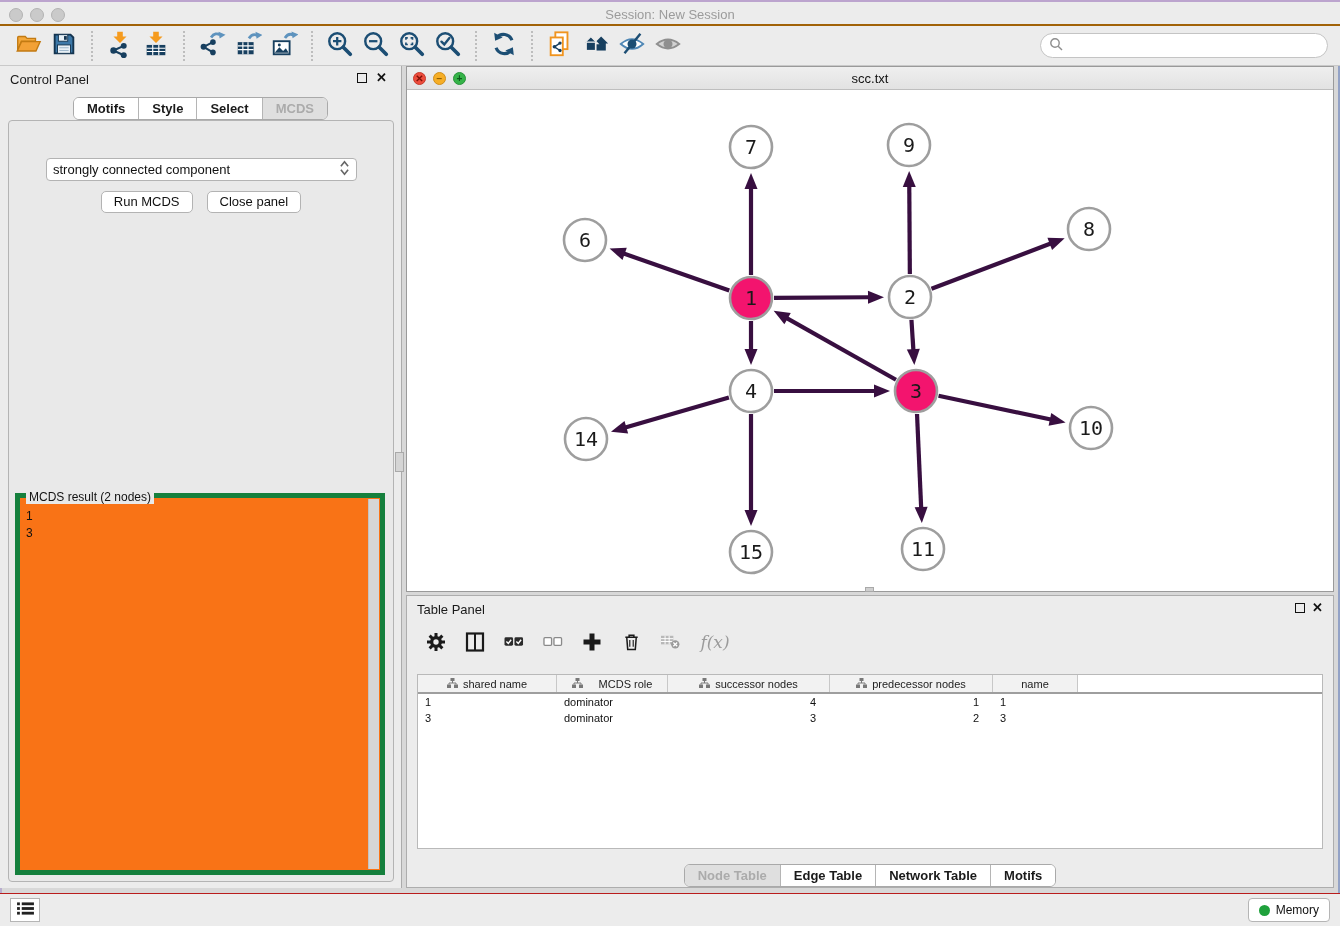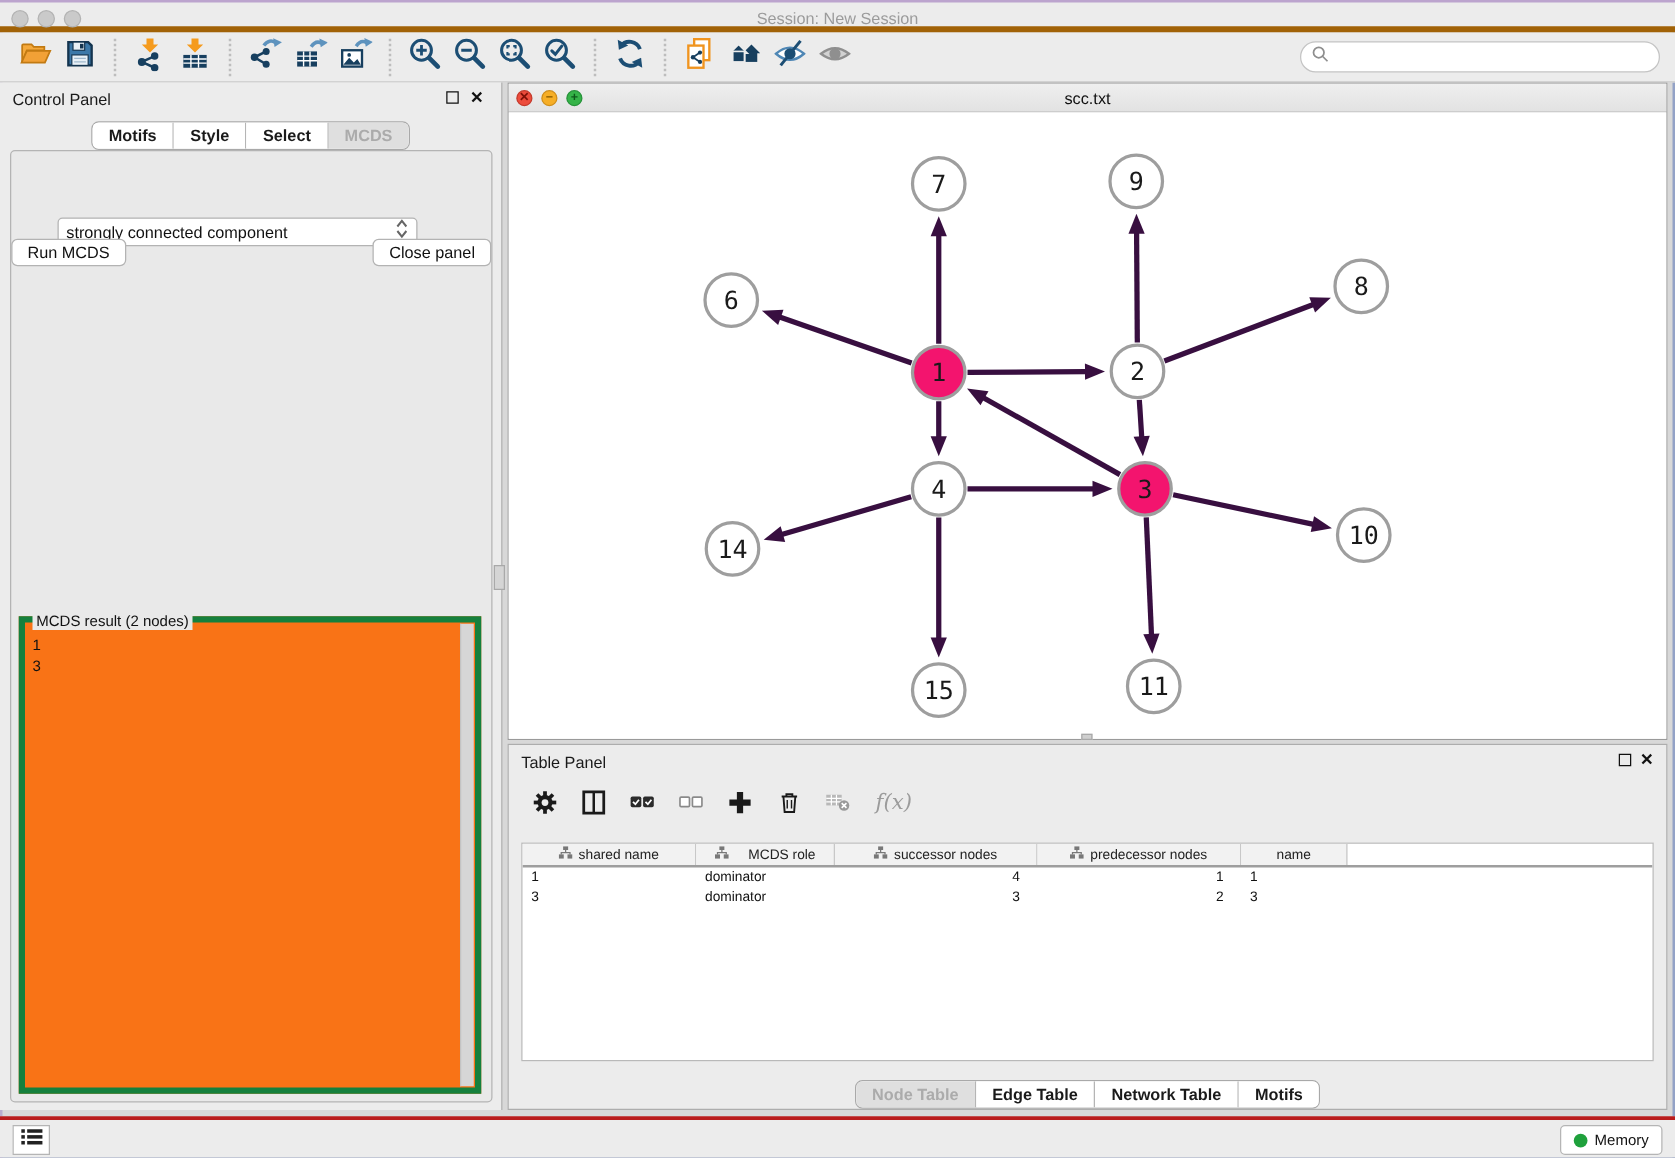--- a/index.html
+++ b/index.html
@@ -2,21 +2,21 @@
 <html><head>
 <meta charset="utf-8">
 <style>
   * { margin:0; padding:0; box-sizing:border-box; }
   html,body { width:1340px; height:926px; overflow:hidden; }
   body { font-family:"Liberation Sans", sans-serif; background:#D8D8D8; position:relative;
          box-shadow: inset 0 2px 0 #BCA4CE, inset 2px 0 0 #B9AECF, inset -2px 0 0 #93A2C6, inset 0 -2px 0 #93A2C6; }
 
   
   .titlebar { position:absolute; left:0; top:0; width:1340px; height:26px; background:#ECECEC;
-              border-top:2px solid #BCA4CE; border-bottom:5px solid #a16207; }
+              border-top:2px solid #BCA4CE; border-bottom:2px solid #a16207; }
   .titlebar .tl-dot { position:absolute; top:6px; width:14px; height:14px; border-radius:50%;
               background:#CACACA; border:1px solid #B3B3B3; }
   .titlebar .title { position:absolute; left:0; right:0; top:5px; text-align:center;
               font-size:13px; color:#9B9B9B; }
 
   
   .toolbar { position:absolute; left:0; top:26px; width:1340px; height:40px; background:#ECECEC;
              border-bottom:1px solid #C9C9C9; display:flex; align-items:center; padding-left:10px; }
   .tb-btn { width:36px; height:34px; display:flex; align-items:center; justify-content:center; }
   .tb-btn svg { width:28px; height:28px; }
@@ -37,24 +37,24 @@
   .tabs-row { position:absolute; top:31px; left:0; width:100%; display:flex; justify-content:center; }
   .tab-group { display:flex; border:1px solid #A9A9A9; border-radius:6px; overflow:hidden; background:#FFF; }
   .tab { padding:3px 13px; font-size:13px; font-weight:600; color:#1A1A1A; background:#FFF;
          border-right:1px solid #B5B5B5; height:21px; line-height:15px; cursor:default; }
   .tab:last-child { border-right:none; }
   .tab.active { background:#DFDFDF; color:#ABABAB; }
 
   .cp-content { position:absolute; left:8px; top:54px; width:386px; height:762px; background:#E9E9E9;
          border:1px solid #B4B4B4; border-radius:4px; }
   .opt-label { position:absolute; top:17px; left:0; width:100%; text-align:center; font-size:13px; color:#111; }
-  .dropdown { position:absolute; top:37px; left:37px; width:288px; height:23px; background:#FFF;
-         border:1px solid #B3B3B3; border-radius:4px; display:flex; align-items:center; padding:0 6px;margin-top:16px; }
+  .dropdown { position:absolute; top:37px; left:37px; width:311px; height:23px; background:#FFF;
+         border:1px solid #B3B3B3; border-radius:4px; display:flex; align-items:center; padding:0 6px; }
   .dropdown .dd-value { flex:1; font-size:13px; color:#111; }
-  .btn-row { position:absolute; top:70px; left:0; width:100%; display:flex; justify-content:space-between; gap:14px; }
+  .btn-row { position:absolute; top:70px; left:0; width:100%; display:flex; justify-content:center; gap:14px; }
   .push-btn { font-size:13px; color:#111; background:#FFF; border:1px solid #B3B3B3; border-radius:5px;
          padding:3px 12px; height:22px; line-height:14px; }
 
   .result-group { position:absolute; left:6px; right:8px; top:372px; bottom:6px;
          border:5px solid #15803d; background:#f97316; }
   .result-legend { position:absolute; top:-8px; left:6px; background:#E9E9E9; padding:0 3px;
          font-size:12px; color:#111; }
   .result-lines { position:absolute; inset:2px 13px 2px 2px; padding:8px 4px 0 4px; font-size:12px;
          line-height:17px; color:#111; overflow:hidden; }
   .result-scrollbar { position:absolute; top:1px; bottom:1px; right:1px; width:11px; background:#D6D6D6;
@@ -88,21 +88,21 @@
   .thead { display:flex; height:19px; border-bottom:2px solid #9E9E9E; }
   .th { background:#F2F2F2; border-right:1px solid #C8C8C8; display:flex; align-items:center;
         justify-content:center; gap:5px; font-size:11px; color:#222; }
   .trow { display:flex; height:16px; }
   .td { font-size:11px; color:#111; line-height:16px; white-space:nowrap; overflow:hidden; }
 
   .tp-tabs { position:absolute; left:0; right:0; top:268px; display:flex; justify-content:center; }
 
   
   .statusbar { position:absolute; left:0; top:893px; width:1340px; height:33px; background:#ECECEC;
-         border-top:3px solid #b91c1c; }
+         border-top:1px solid #b91c1c; }
   .list-btn { position:absolute; left:10px; top:4px; width:30px; height:24px; background:#FFF;
          border:1px solid #B5B5B5; display:flex; align-items:center; justify-content:center; }
   .memory-btn { position:absolute; right:10px; top:4px; height:24px; background:#FFF; border:1px solid #B5B5B5;
          border-radius:4px; display:flex; align-items:center; gap:6px; padding:0 10px; font-size:12px; color:#111; }
   .memory-dot { width:11px; height:11px; border-radius:50%; }
 </style>
 </head>
 <body>
 
 <div class="titlebar">

